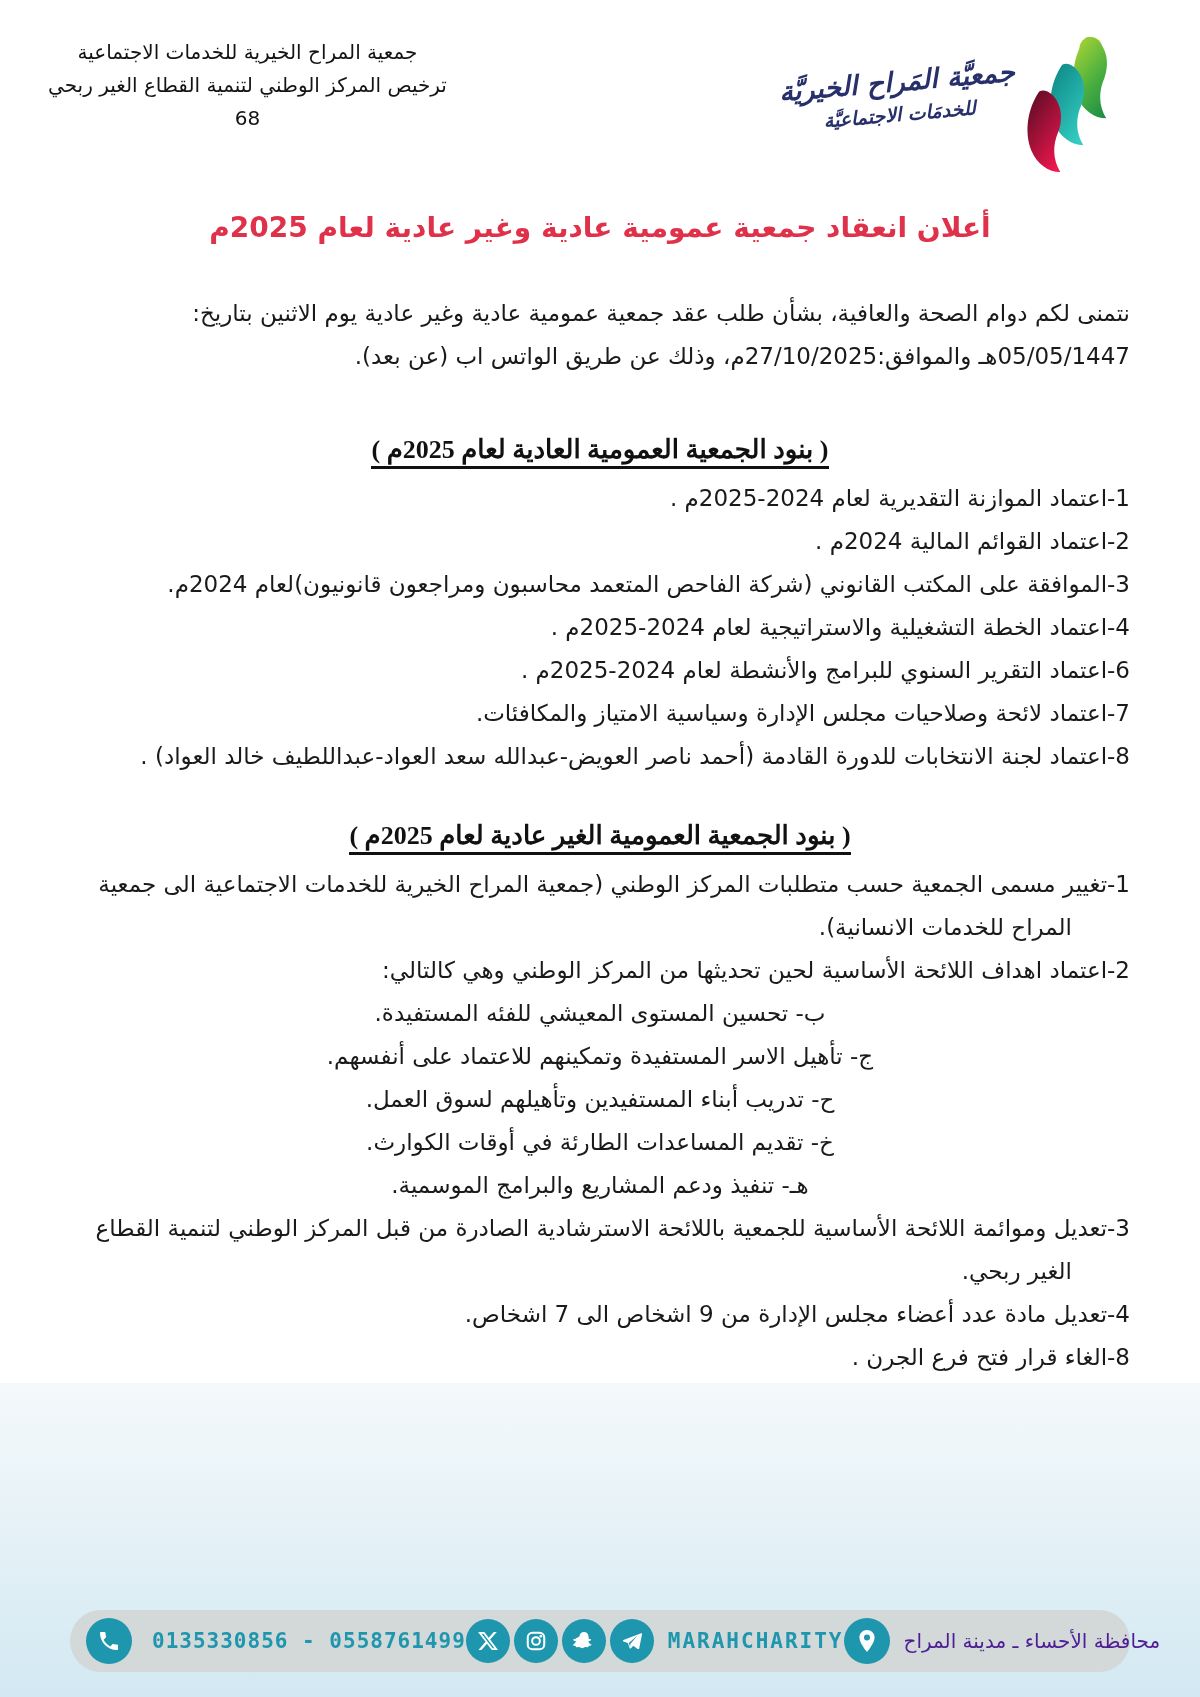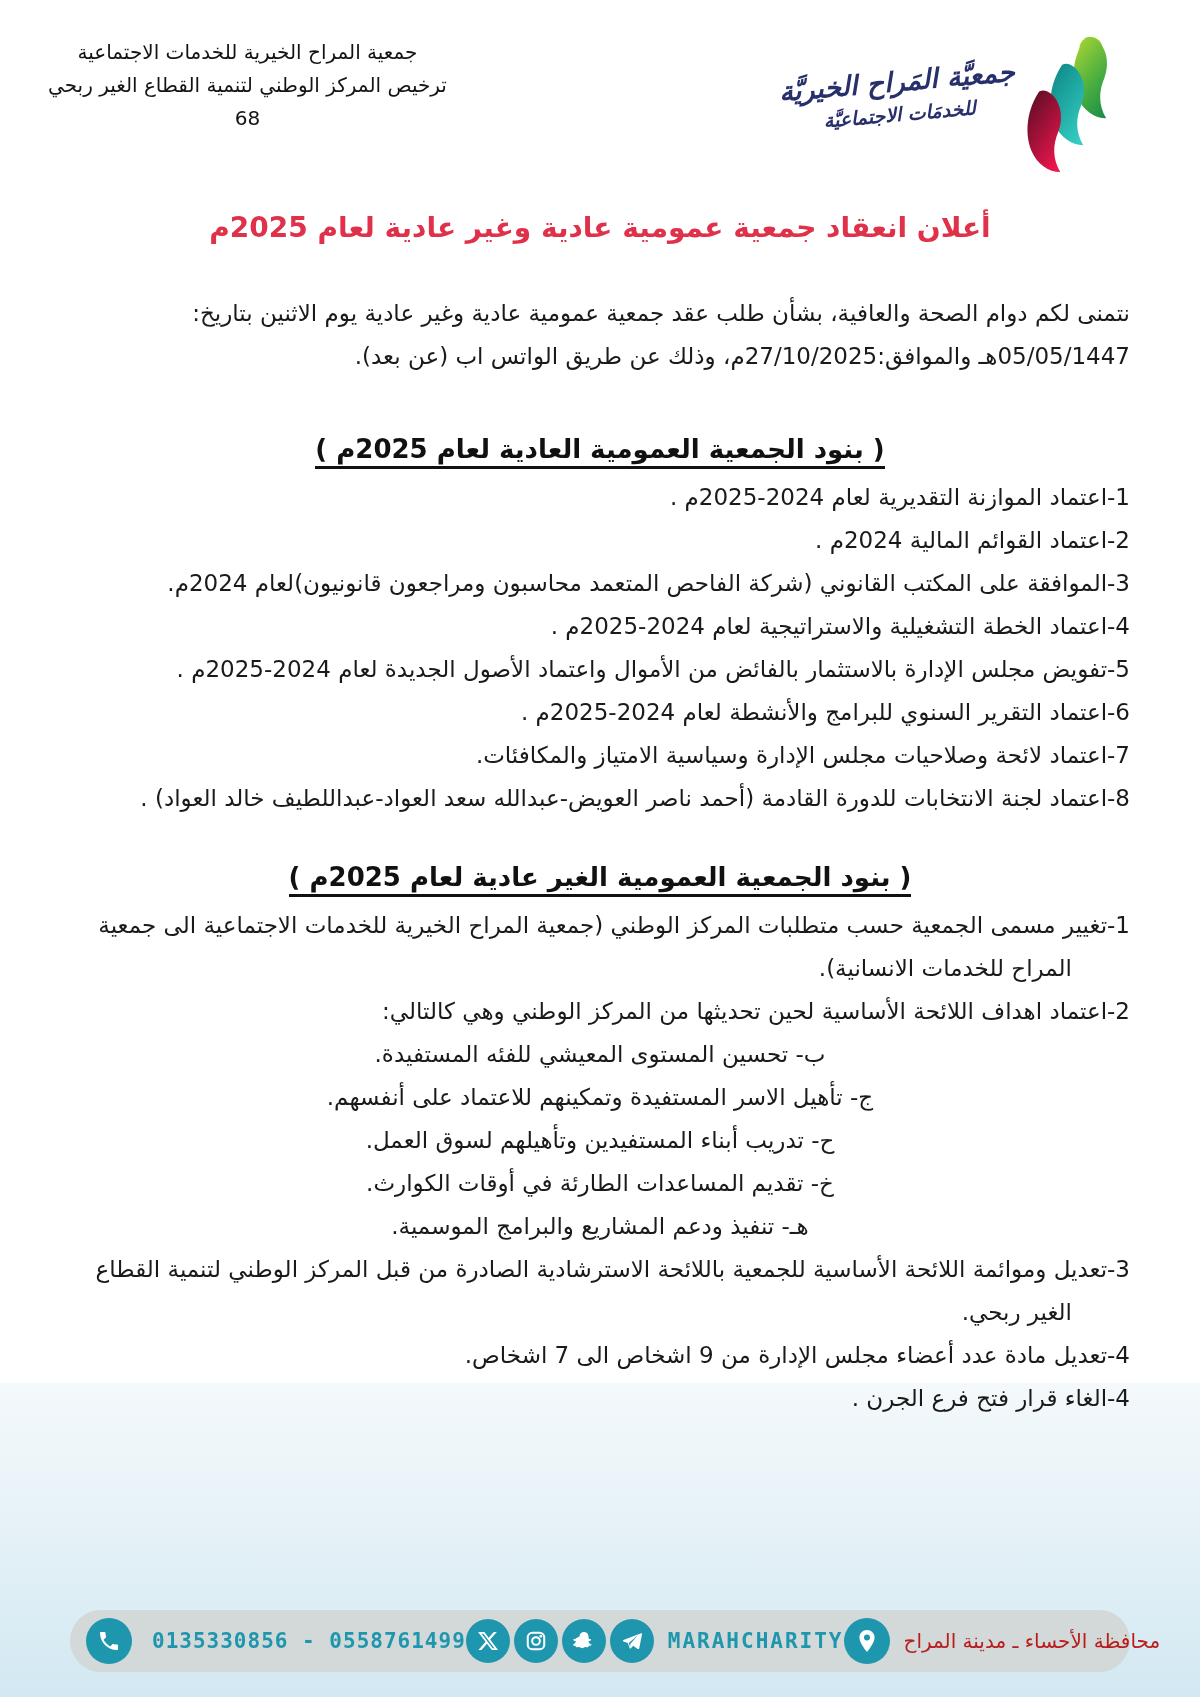--- a/index.html
+++ b/index.html
@@ -31,21 +31,21 @@
   
   .title { margin:26px 70px 0; text-align:center; color:#e0314a; font-size:28px; font-weight:bold; line-height:1.3; }
 
   
   .intro-block { margin:46px 70px 0; }
   .intro-block p { margin:0; font-size:23px; line-height:43px; text-align:right; }
 
   
   .sec { margin:56px 70px 0; text-align:center; font-size:26px; font-weight:bold; color:#111; }
   .sec.sec2 { margin-top:42px; }
-  .sec span { border-bottom:3px solid #111; padding-bottom:2px; }
+  .sec span { border-bottom:3px solid #111; padding-bottom:2px;font-family:Liberation Serif, serif; }
 
   
   .items { margin:12px 70px 0; }
   .items p { margin:0; font-size:23px; line-height:43px; }
   .item { text-align:right; padding-right:58px; text-indent:-58px; }
   .goal { text-align:center; }
 
   
   .footer-pill {
     position:absolute; left:70px; top:1610px; width:1060px; height:62px; z-index:2;
@@ -60,21 +60,21 @@
   }
   .circle.small { width:44px; height:44px; }
   .phones {
     margin-left:20px; color:#1e96ad; font-family:"DejaVu Sans Mono", monospace;
     font-weight:bold; font-size:21px; letter-spacing:1px; white-space:nowrap;
   }
   .handle {
     margin-left:10px; color:#1e96ad; font-family:"DejaVu Sans Mono", monospace;
     font-weight:bold; font-size:21px; letter-spacing:2px; white-space:nowrap;
   }
-  .location { margin-left:14px; color:#b91c1c; font-size:20px; direction:rtl; white-space:nowrap; }
+  .location { margin-left:14px; color:#4c1d95; font-size:20px; direction:rtl; white-space:nowrap; }
 </style>
 </head>
 <body>
 
 <div class="page">
   <div class="blue-band"></div>
 
   <div class="content">
 
     <div class="letterhead-row">
@@ -121,40 +121,39 @@
     </div>
 
     <h2 class="sec">
       <span>( بنود الجمعية العمومية العادية لعام 2025م )</span>
     </h2>
     <div class="items">
       <p class="item">1-اعتماد الموازنة التقديرية لعام 2024-2025م .</p>
       <p class="item">2-اعتماد القوائم المالية 2024م .</p>
       <p class="item">3-الموافقة على المكتب القانوني (شركة الفاحص المتعمد محاسبون ومراجعون قانونيون)لعام 2024م.</p>
       <p class="item">4-اعتماد الخطة التشغيلية والاستراتيجية لعام 2024-2025م .</p>
-      <p class="item">5-تفويض مجلس الإدارة بالاستثمار بالفائض من الأموال واعتماد الأصول الجديدة لعام 2024-2025م .</p>
       <p class="item">6-اعتماد التقرير السنوي للبرامج والأنشطة لعام 2024-2025م .</p>
       <p class="item">7-اعتماد لائحة وصلاحيات مجلس الإدارة وسياسية الامتياز والمكافئات.</p>
       <p class="item">8-اعتماد لجنة الانتخابات للدورة القادمة (أحمد ناصر العويض-عبدالله سعد العواد-عبداللطيف خالد العواد) .</p>
     </div>
 
     <h2 class="sec sec2">
       <span>( بنود الجمعية العمومية الغير عادية لعام 2025م )</span>
     </h2>
     <div class="items">
       <p class="item">1-تغيير مسمى الجمعية حسب متطلبات المركز الوطني (جمعية المراح الخيرية للخدمات الاجتماعية الى جمعية المراح للخدمات الانسانية).</p>
       <p class="item">2-اعتماد اهداف اللائحة الأساسية لحين تحديثها من المركز الوطني وهي كالتالي:</p>
       <p class="goal">ب- تحسين المستوى المعيشي للفئه المستفيدة.</p>
       <p class="goal">ج- تأهيل الاسر المستفيدة وتمكينهم للاعتماد على أنفسهم.</p>
       <p class="goal">ح- تدريب أبناء المستفيدين وتأهيلهم لسوق العمل.</p>
       <p class="goal">خ- تقديم المساعدات الطارئة في أوقات الكوارث.</p>
       <p class="goal">هـ- تنفيذ ودعم المشاريع والبرامج الموسمية.</p>
       <p class="item">3-تعديل وموائمة اللائحة الأساسية للجمعية باللائحة الاسترشادية الصادرة من قبل المركز الوطني لتنمية القطاع الغير ربحي.</p>
       <p class="item">4-تعديل مادة عدد أعضاء مجلس الإدارة من 9 اشخاص الى 7 اشخاص.</p>
-      <p class="item">4-الغاء قرار فتح فرع الجرن .</p>
+      <p class="item">8-الغاء قرار فتح فرع الجرن .</p>
     </div>
   </div>
 
   <div class="footer-pill">
     <div class="f-group">
       <span class="circle">
         <svg width="24" height="24" viewBox="0 0 24 24" aria-hidden="true">
           <path fill="#ffffff" d="M6.62 10.79c1.44 2.83 3.76 5.14 6.59 6.59l2.2-2.2c.27-.27.67-.36 1.02-.24 1.12.37 2.33.57 3.57.57.55 0 1 .45 1 1V20c0 .55-.45 1-1 1-9.39 0-17-7.61-17-17 0-.55.45-1 1-1h3.5c.55 0 1 .45 1 1 0 1.25.2 2.45.57 3.57.11.35.03.74-.25 1.02l-2.2 2.2z"></path>
         </svg>
       </span>

